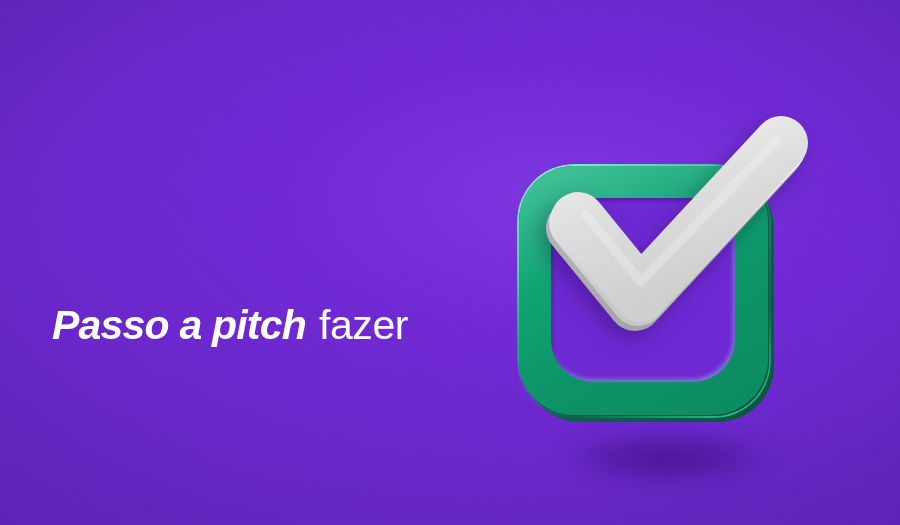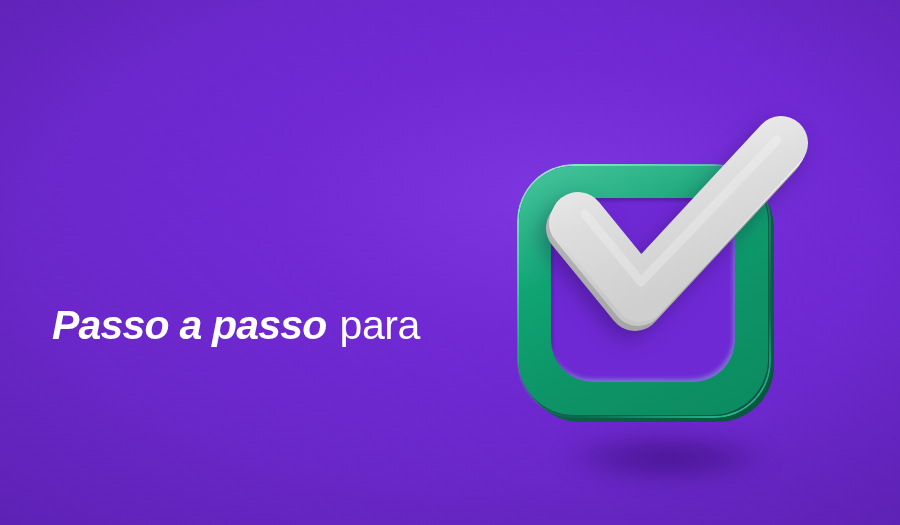--- a/index.html
+++ b/index.html
@@ -174,21 +174,21 @@
 </head>
 <body>
 
 <div id="canvas">
 
   <div class="bg-base"></div>
   <div class="bg-vignette"></div>
   <div class="bg-grain"></div>
 
   <div class="headline">
-    <span class="line"><span class="emph">Passo a passo</span><span> para</span></span>
+    <span class="line"><span class="emph">Passo a pitch</span><span> fazer</span></span>
     
   </div>
 
   <div class="icon-group">
 
     <div class="icon-shadow"></div>
 
     <div class="sq-wrap">
       <div class="sq-extrude">
         <div class="sq-extrude-hole"></div>

